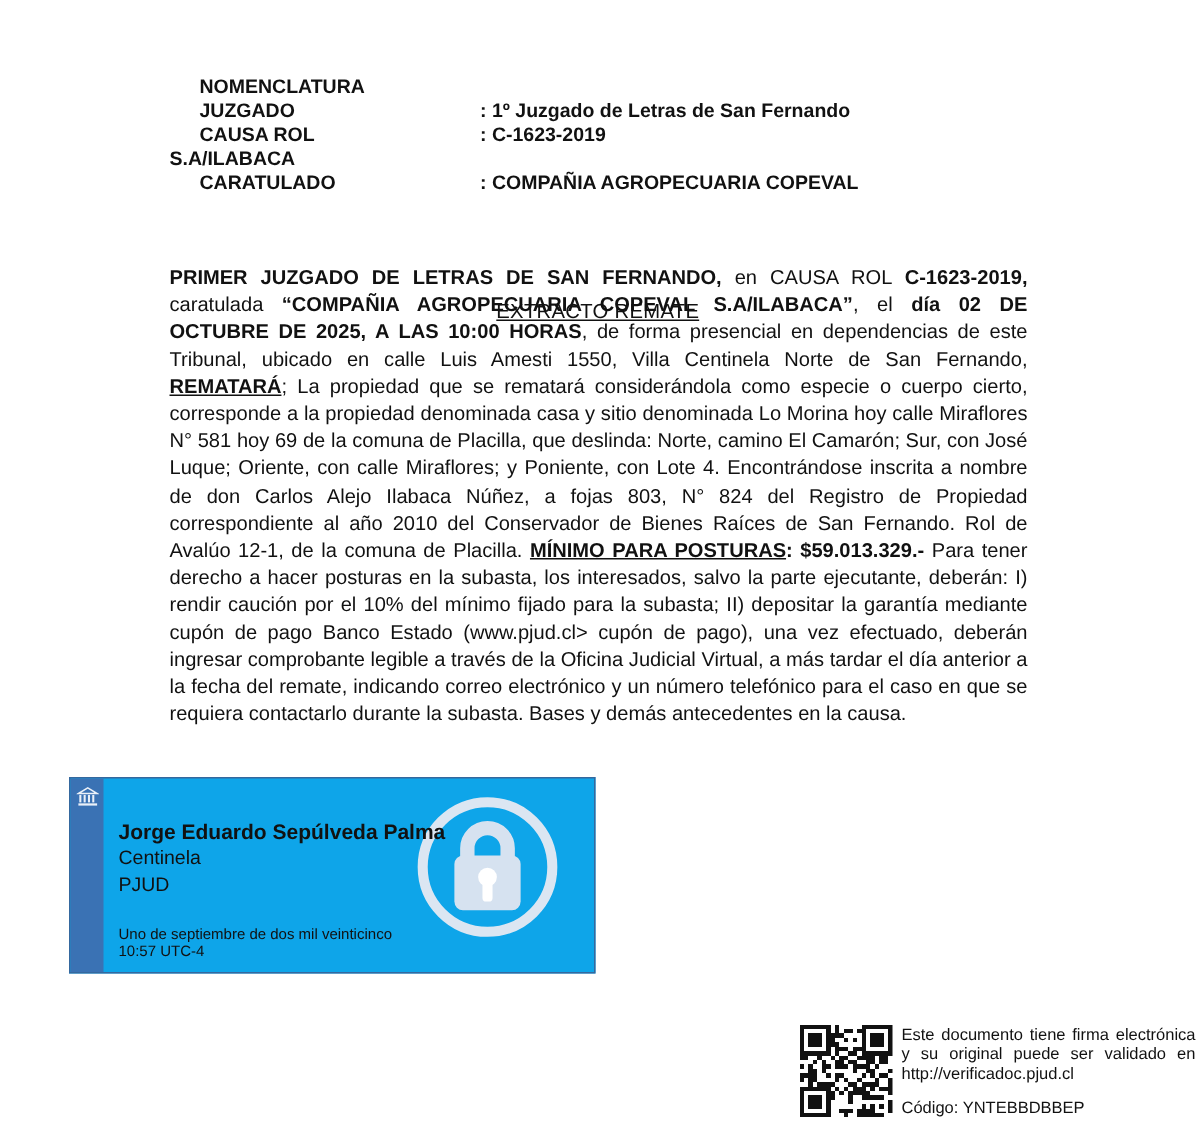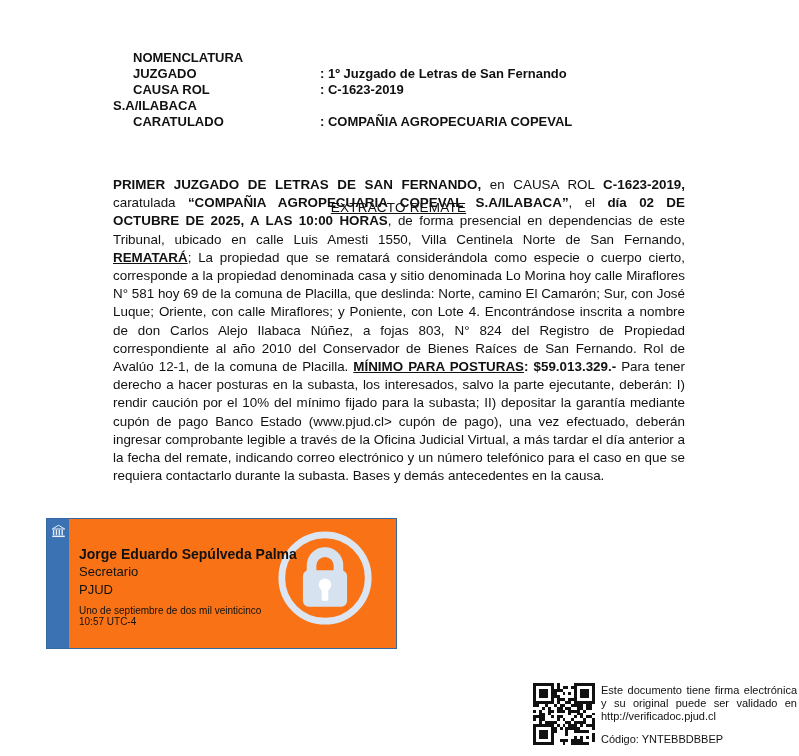--- a/index.html
+++ b/index.html
@@ -43,35 +43,35 @@
     text-align: justify;
   }
   .doc-body span.b { font-weight: bold; }
   .doc-body span.u { text-decoration: underline; }
 
   
   .sig-box {
     position: absolute;
     left: 46px; top: 518px; width: 351px; height: 131px;
     border: 1px solid #35689e;
-    background: #f97316;
+    background: #0ea5e9;
   }
   .sig-strip {
     position: absolute; left: 0; top: 0; bottom: 0; width: 22px;
     background: #3a72b4;
     display: flex; justify-content: center; align-items: flex-start;
     padding-top: 5px;
   }
   .sig-strip svg { width: 15px; height: 15px; }
   .sig-content {
     position: absolute; left: 32px; top: 26px; right: 10px;
   }
   .sig-name  { font-size: 14px; font-weight: bold; line-height: 18px; }
   .sig-role  { font-size: 13px; line-height: 18px; }
-  .sig-inst  { font-size: 13px; line-height: 18px; margin-bottom: 6px; }
+  .sig-inst  { font-size: 13px; line-height: 18px; margin-bottom: 19px; }
   .sig-date  { font-size: 10px; line-height: 11px; }
   .sig-time  { font-size: 10px; line-height: 11px; }
   .sig-watermark {
     position: absolute; right: 23px; top: 11px;
     width: 96px; height: 96px;
     pointer-events: none;
   }
 
   
   .qr-block {
@@ -140,21 +140,21 @@
         <circle cx="50" cy="50" r="45" fill="none" stroke="#dbe6f2" stroke-width="7"></circle>
         <path d="M36 46 v-9 a14 14 0 0 1 28 0 v9" fill="none" stroke="#d6e2f0" stroke-width="10"></path>
         <rect x="27" y="42" width="46" height="38" rx="6" fill="#d6e2f0"></rect>
         <circle cx="50" cy="57" r="6.5" fill="#ffffff"></circle>
         <rect x="46.5" y="60" width="7" height="14" rx="2.5" fill="#ffffff"></rect>
       </svg>
     </div>
 
     <div class="sig-content">
       <div class="sig-name">Jorge Eduardo Sepúlveda Palma</div>
-      <div class="sig-role">Secretario</div>
+      <div class="sig-role">Centinela</div>
       <div class="sig-inst">PJUD</div>
       <div class="sig-date">Uno de septiembre de dos mil veinticinco</div>
       <div class="sig-time">10:57 UTC-4</div>
     </div>
   </div>
 
   <div class="qr-block">
     <svg viewBox="0 0 21 21" aria-hidden="true">
         <rect x="8" y="0" width="1" height="1" fill="#111"></rect>
         <rect x="8" y="1" width="1" height="1" fill="#111"></rect>

